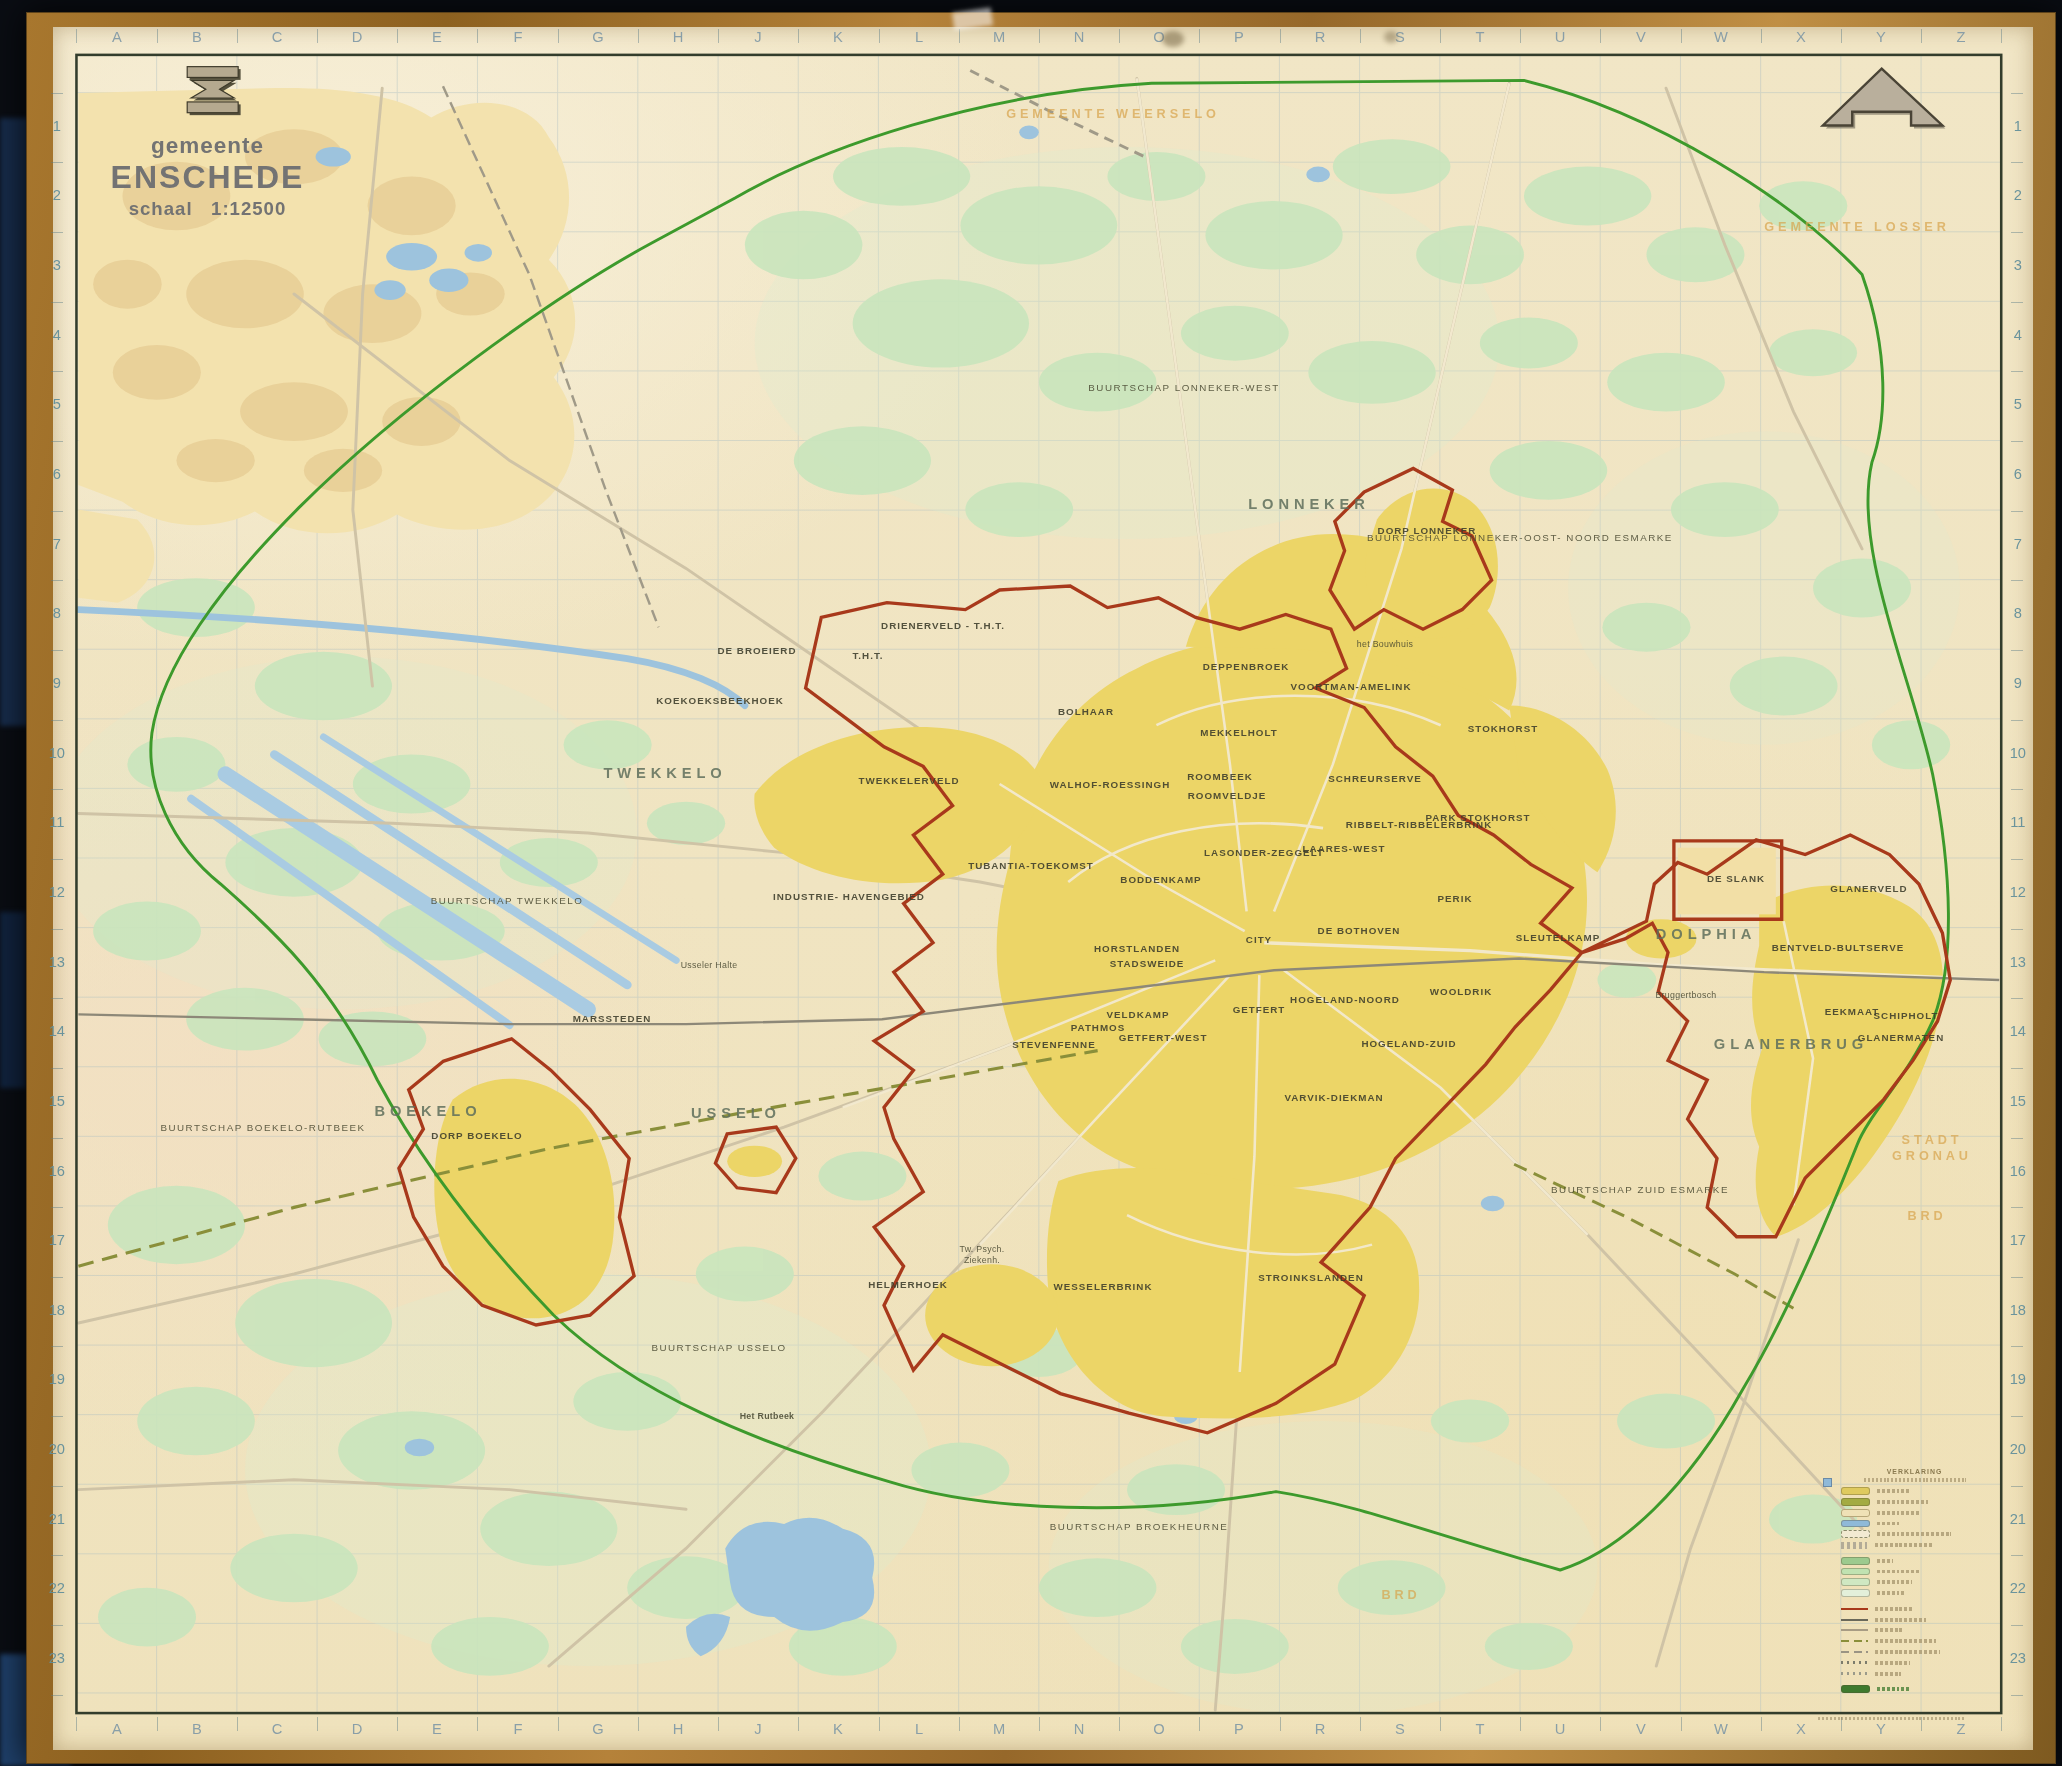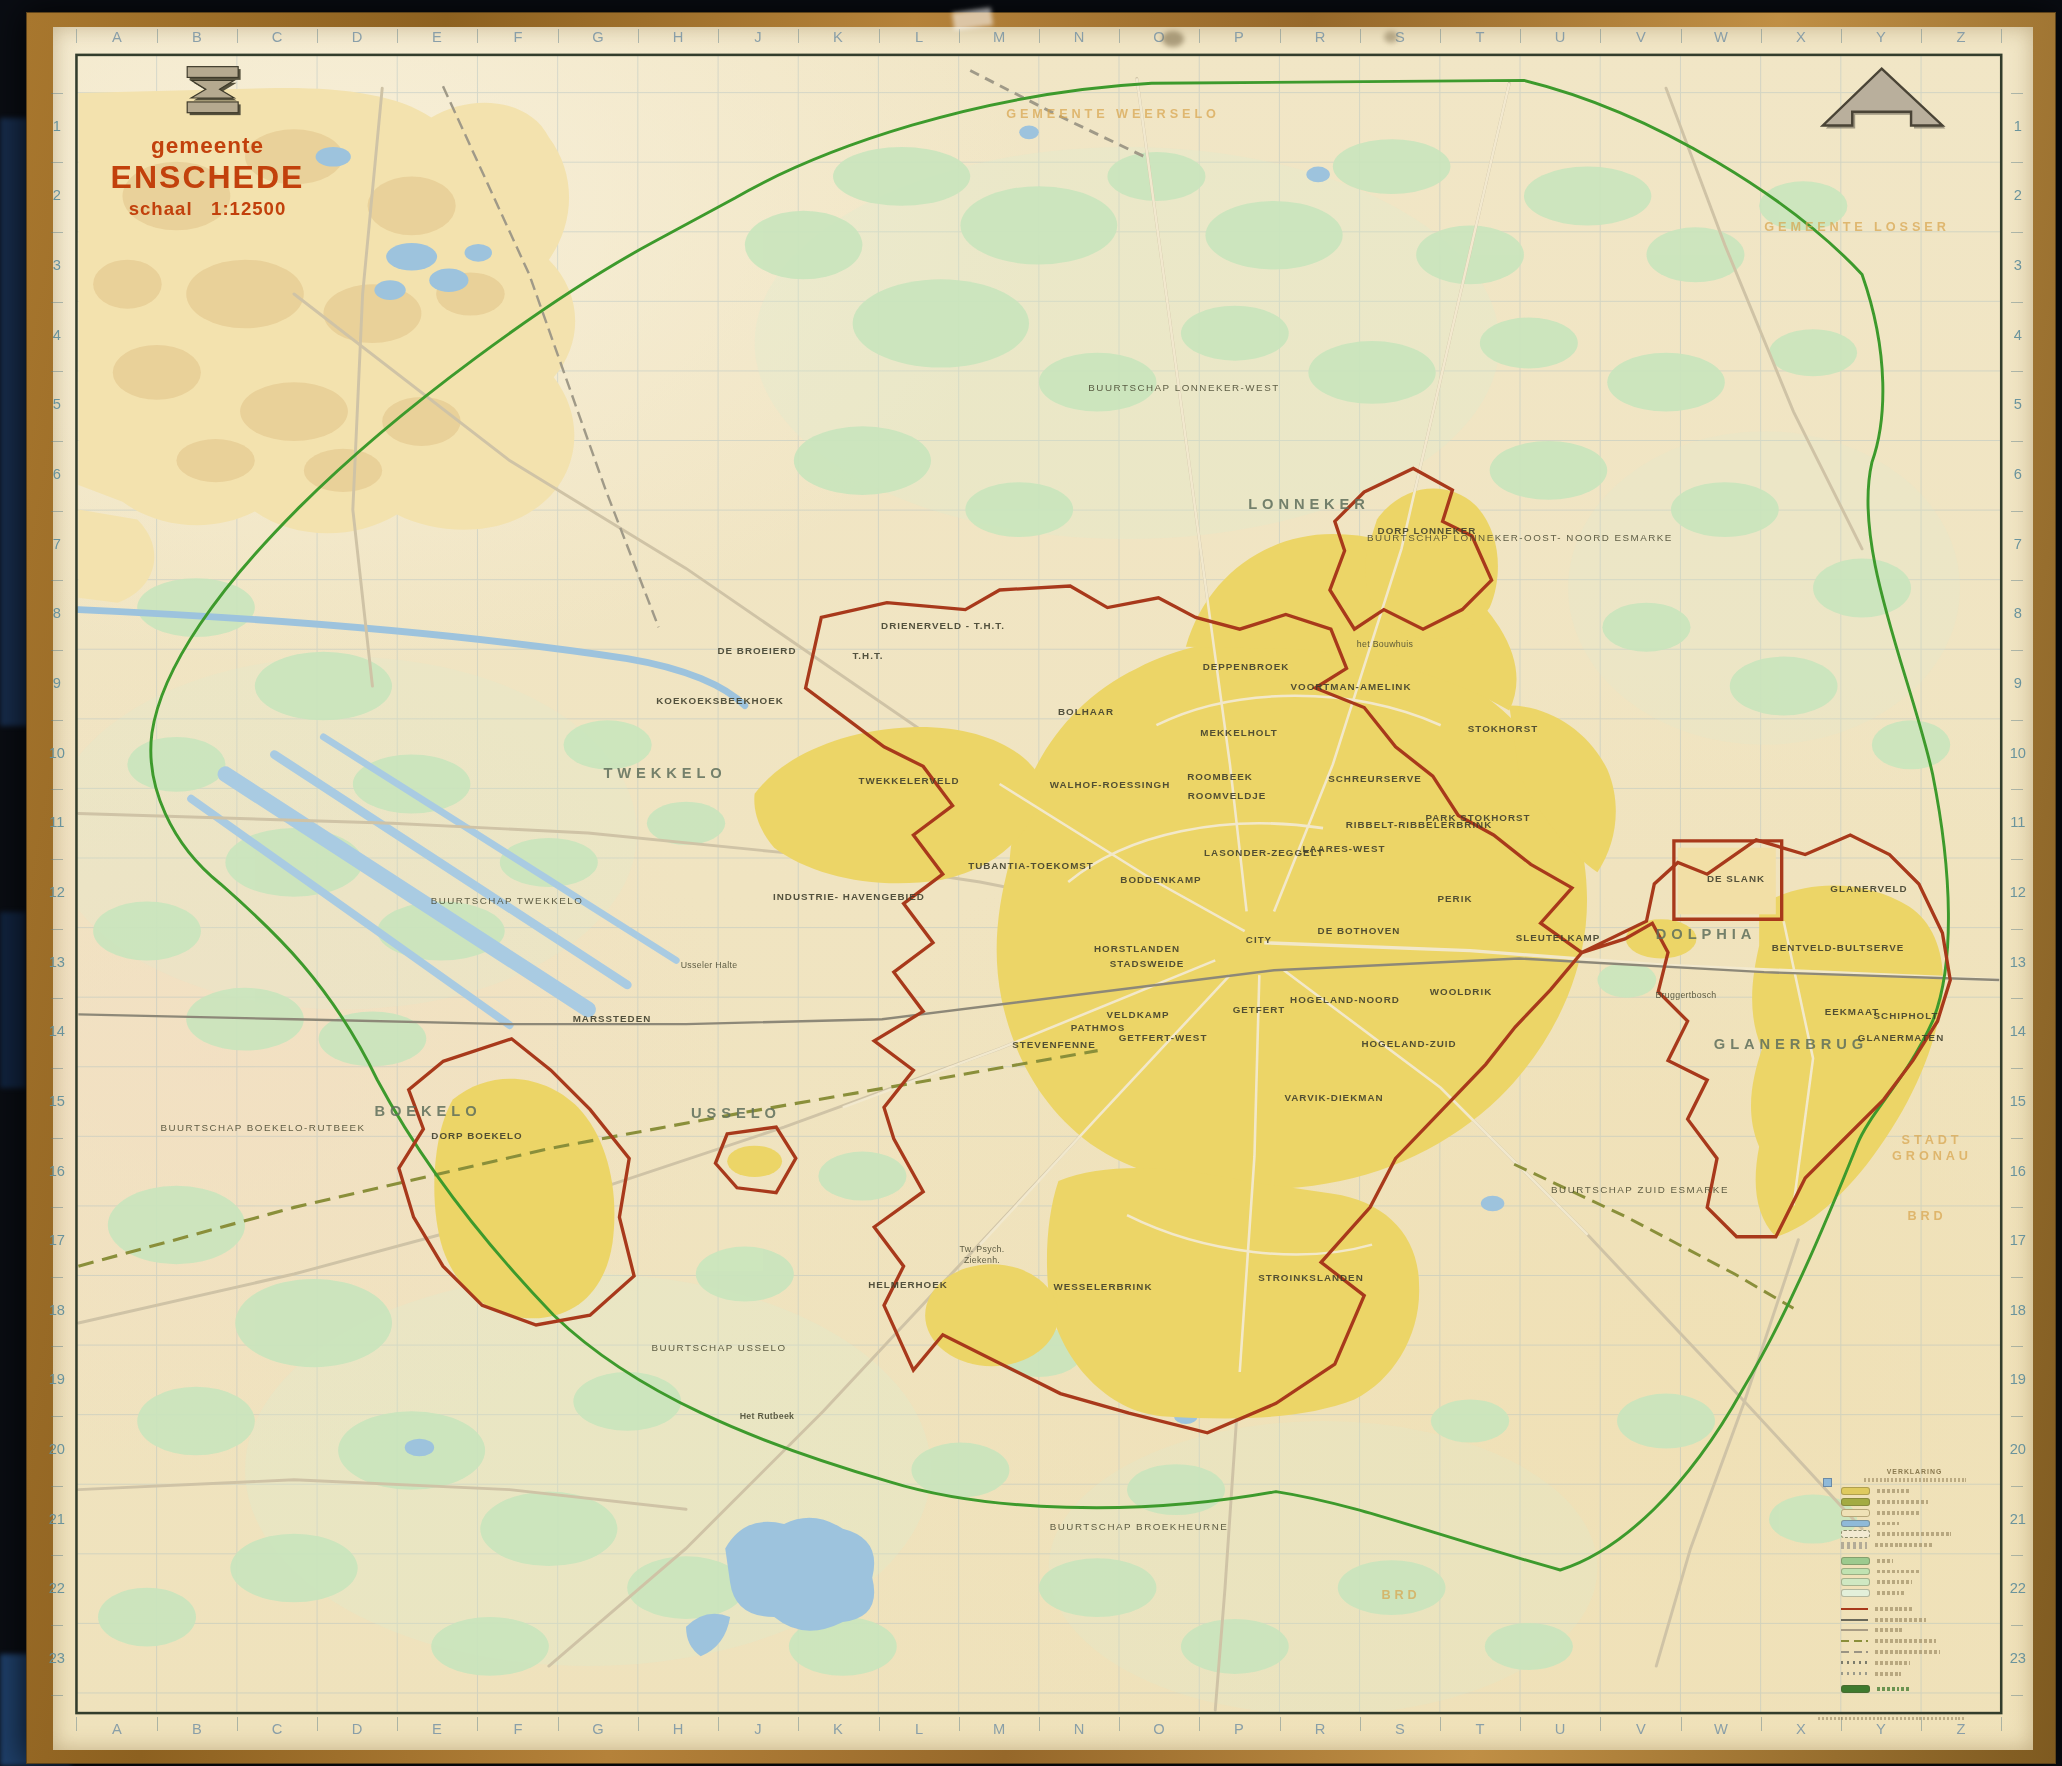--- a/index.html
+++ b/index.html
@@ -19,21 +19,21 @@
   svg.map{position:absolute;left:0;top:0;}
   .lb{position:absolute;transform:translate(-50%,-50%);white-space:pre-line;text-align:center;line-height:1.25;}
   .lb.town{font-size:14.7px;letter-spacing:4.9px;color:#5f6f5c;font-weight:bold;opacity:.85;}
   .lb.area{font-size:9.8px;letter-spacing:1px;color:#3d3d2b;font-weight:bold;opacity:.88;}
   .lb.buurt{font-size:9.8px;letter-spacing:1.5px;color:#46462f;opacity:.85;}
   .lb.small{font-size:8.8px;color:#46462f;opacity:.85;letter-spacing:0.3px;}
   .lb.orange{font-size:12.7px;letter-spacing:3.9px;color:#d8a44c;font-weight:bold;opacity:.7;}
   .grid-letter{position:absolute;transform:translateX(-50%);font-size:14.7px;color:#7f98a6;opacity:.9;}
   .grid-number{position:absolute;width:21.6px;text-align:center;font-size:14.7px;color:#64909b;opacity:.95;}
   .tick{position:absolute;background:#5b7c88;opacity:.45;}
-  .title-block{position:absolute;left:94px;top:57px;width:227px;text-align:center;color:#c2410c;}
+  .title-block{position:absolute;left:94px;top:57px;width:227px;text-align:center;color:#737373;}
   .title-gemeente{font-size:22.5px;font-weight:bold;letter-spacing:1px;margin-top:7.8px;}
   .title-city{font-size:32px;font-weight:bold;letter-spacing:2px;margin-top:0px;}
   .title-scale{font-size:18.6px;font-weight:bold;margin-top:2px;letter-spacing:1px;}
   .legend{position:absolute;left:1841px;top:1468px;width:147px;}
   .legend-title{font-size:6.9px;letter-spacing:1px;color:#8a7a50;text-align:center;font-weight:bold;}
   .legend-sub{height:3.9px;width:102px;margin:2.9px auto 3.9px auto;opacity:.7;
       background:repeating-linear-gradient(90deg,#a5946c 0 2px,rgba(0,0,0,0) 2px 3.9px);}
   .legend-row{display:flex;align-items:center;height:10.8px;}
   .legend-sw{width:27.4px;flex:0 0 27.4px;margin-right:6.9px;}
   .legend-tx{height:3.9px;opacity:.75;background:repeating-linear-gradient(90deg,#a5946c 0 2.9px,rgba(0,0,0,0) 2.9px 4.9px);}

